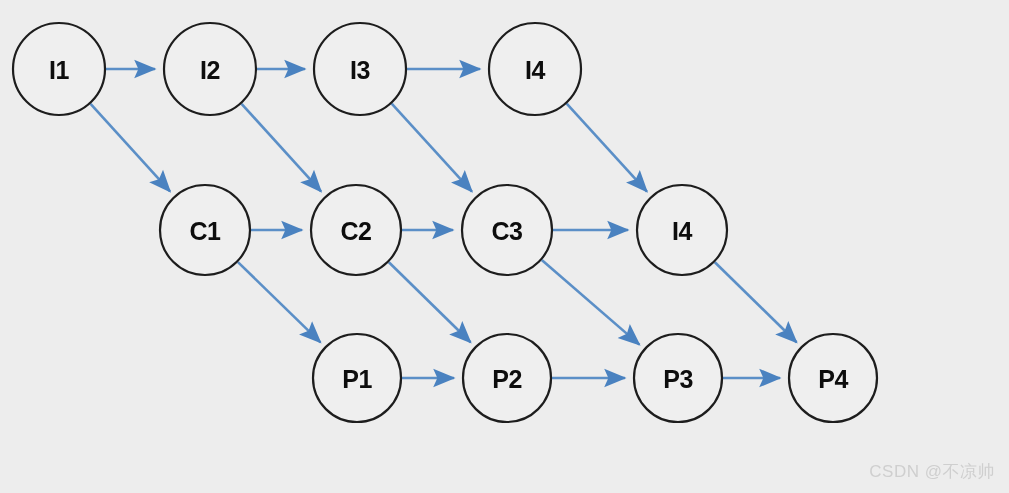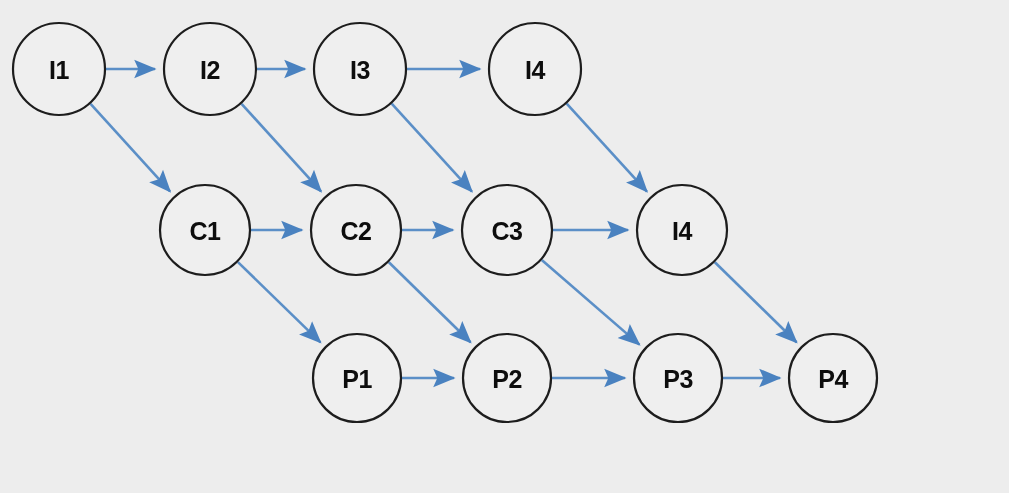--- a/index.html
+++ b/index.html
@@ -134,13 +134,14 @@
           <ellipse cx="678" cy="378" rx="44" ry="44" class="node-circle"></ellipse>
           <text x="678" y="379" class="node-label">P3</text>
         </g>
         <g>
           <ellipse cx="833" cy="378" rx="44" ry="44" class="node-circle"></ellipse>
           <text x="833" y="379" class="node-label">P4</text>
         </g>
       </g>
   </svg>
 
+  <div class="watermark">CSDN @不凉帅</div>
 </div>
 
 </body></html>

